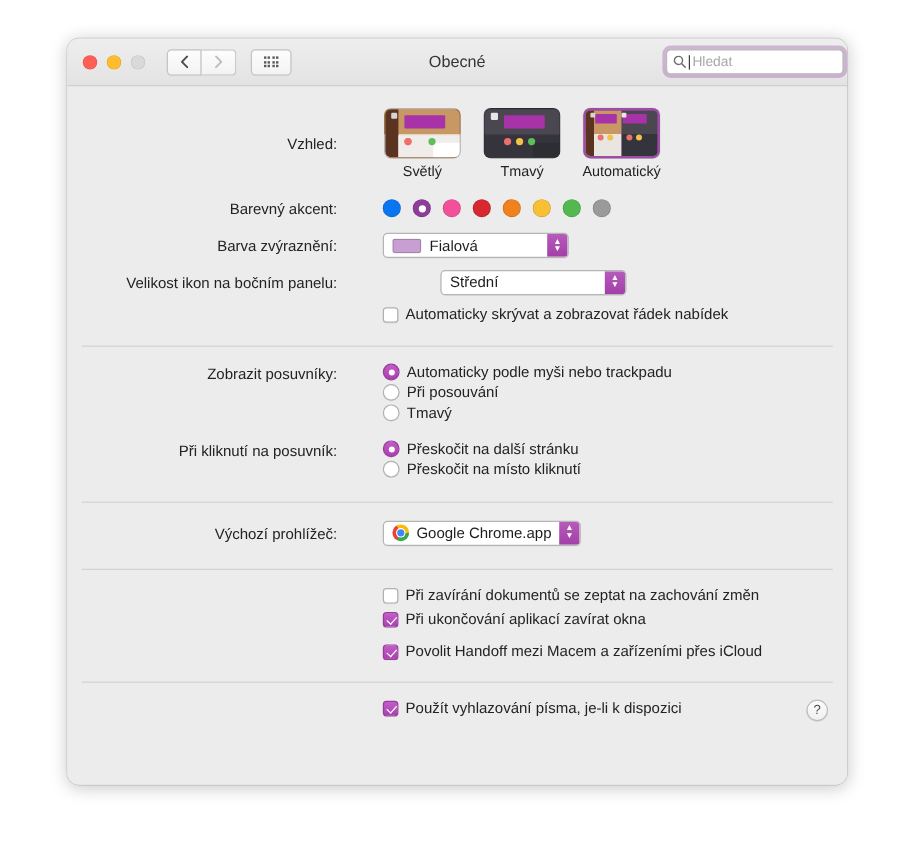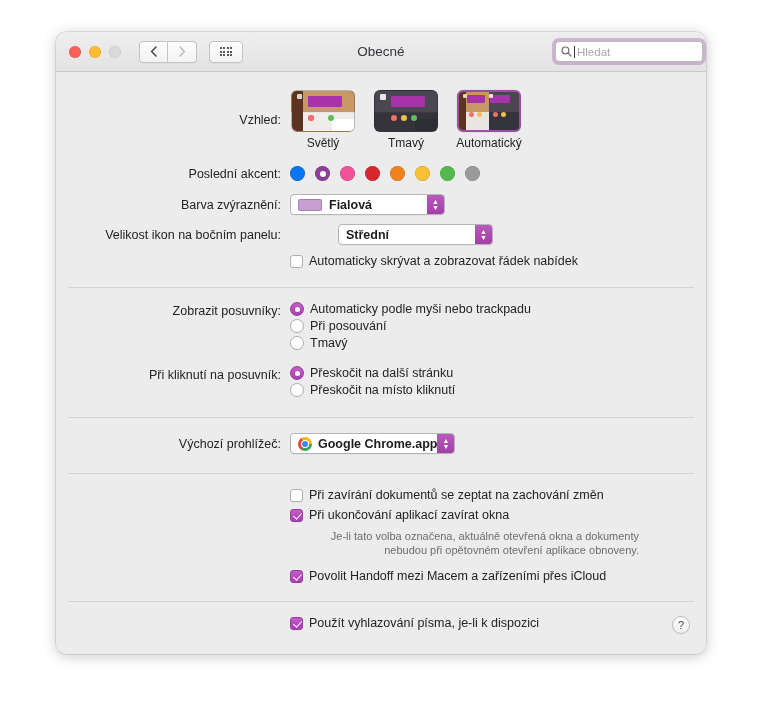--- a/index.html
+++ b/index.html
@@ -111,20 +111,21 @@
   
   .content {
     flex: 1 1 auto;
     position: relative;
     background: #ececec;
     padding: 0;
   }
   .row {
     display: flex;
     align-items: flex-start;
+    gap: 29px;
   }
   .lbl {
     width: 234px;
     flex: 0 0 234px;
     text-align: right;
     font-size: 12.5px;
     color: #232326;
     padding-right: 9px;
     line-height: 16px;
   }
@@ -187,21 +188,21 @@
     position: relative;
     overflow: hidden;
   }
   .popup .chip {
     width: 24px; height: 12px;
     background: #c89fd2;
     border: 0.5px solid rgba(0,0,0,0.18);
     border-radius: 2px;
     margin-right: 7px;
   }
-  .popup .ptext { white-space: nowrap; font-weight: bold; }
+  .popup .ptext { white-space: nowrap; }
   .arrows {
     width: 17px;
     align-self: stretch;
     margin-left: auto;
     background: linear-gradient(to bottom,#b65bbb,#a33fa8);
     display: flex; flex-direction: column;
     align-items: center; justify-content: center;
     color: #fff;
     font-size: 7px;
     line-height: 6px;
@@ -435,21 +436,21 @@
                 </div>
               </div>
               <div class="thumb-cap">Automatický</div>
             </div>
 
           </div>
         </div>
       </div>
 
       <div class="row accent-row">
-        <div class="lbl">Poslední akcent:</div>
+        <div class="lbl">Barevný akcent:</div>
         <div class="fld">
           <div class="swatches">
             <span class="sw" style="background:#0a75f0;"></span>
             <span class="sw sel" style="background:#8e3d98;"></span>
             <span class="sw" style="background:#f2519a;"></span>
             <span class="sw" style="background:#d8282f;"></span>
             <span class="sw" style="background:#f0821e;"></span>
             <span class="sw" style="background:#f9bf35;"></span>
             <span class="sw" style="background:#53b94f;"></span>
             <span class="sw" style="background:#9a9a9a;"></span>
@@ -547,21 +548,20 @@
         </div>
       </div>
 
       <div class="row" style="padding-top:5px;text-align:right;">
         <div class="lbl"></div>
         <div class="fld">
           <label class="cbrow">
             <span class="cb on"></span>
             <span class="cbtext">Při ukončování aplikací zavírat okna</span>
           </label>
-          <div class="hint" style="margin-top:6px; margin-left:19px;">Je-li tato volba označena, aktuálně otevřená okna a dokumenty nebudou při opětovném otevření aplikace obnoveny.</div>
         </div>
       </div>
 
 
       <div class="row" style="padding-top:12px;">
         <div class="lbl"></div>
         <div class="fld">
           <label class="cbrow">
             <span class="cb on"></span>
             <span class="cbtext">Povolit Handoff mezi Macem a zařízeními přes iCloud</span>

